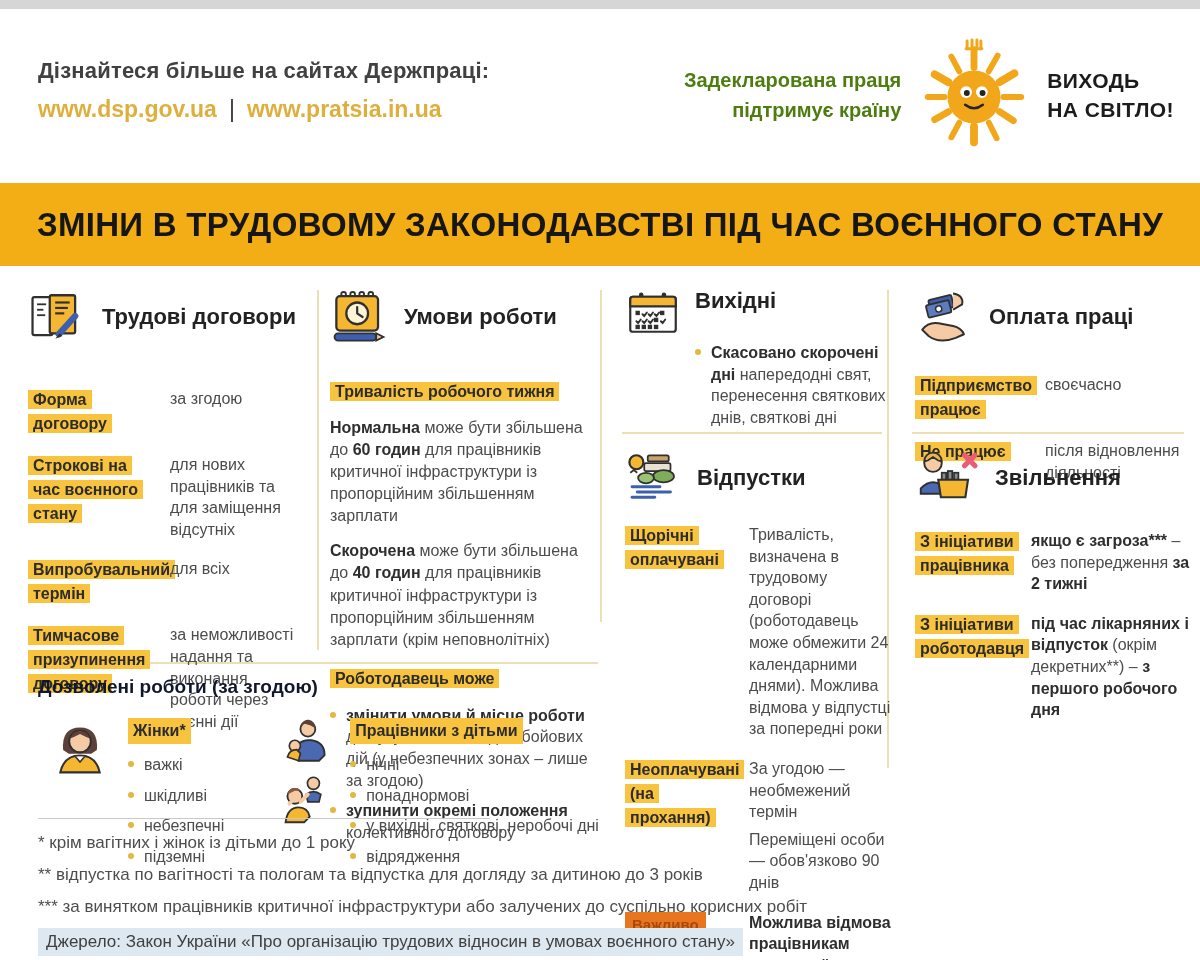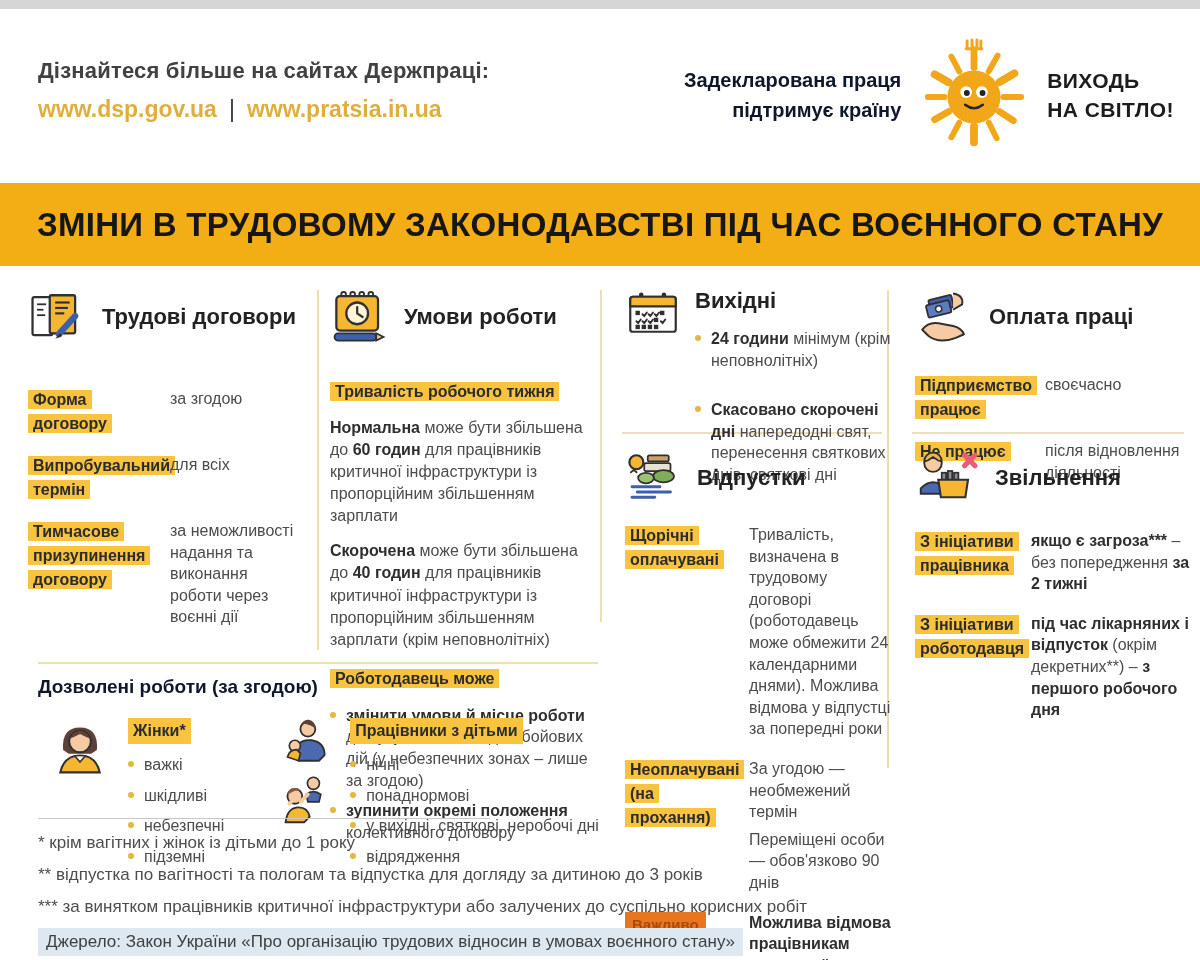--- a/index.html
+++ b/index.html
@@ -7,21 +7,21 @@
   body{position:relative;background:#ffffff;font-family:"Liberation Sans",sans-serif;color:#3c3c3c;overflow:hidden}
 
   .top-strip{position:absolute;left:0;top:0;width:1200px;height:9px;background:#d6d6d6}
 
   
   .header-left{position:absolute;left:38px;top:58px}
   .more-info{font-size:22px;font-weight:600;color:#414141;letter-spacing:.2px}
   .links{margin-top:12px;font-size:23px;font-weight:700;color:#dfaf3e}
   .links .sep{color:#3a3a3a;font-weight:400;margin:0 12px}
   .header-right{position:absolute;right:26px;top:36px;display:flex;align-items:center}
-  .slogan{text-align:right;font-size:20px;font-weight:600;color:#0f172a;line-height:1.5}
+  .slogan{text-align:right;font-size:20px;font-weight:600;color:#4d7c0f;line-height:1.5}
   .sun-wrap{width:118px;height:118px;margin:0 14px;flex:none}
   .logo-text{font-size:21px;font-weight:800;color:#1c1c1c;line-height:1.4;letter-spacing:.4px;white-space:nowrap}
 
   
   .banner{position:absolute;left:0;top:183px;width:1200px;height:83px;background:#f3ae15;display:flex;align-items:center;justify-content:center;padding:0 16px}
   .banner h1{font-size:33px;font-weight:800;color:#161616;text-align:center;letter-spacing:.3px}
 
   
   .hl{background:#f8c440;font-weight:700;color:#2c2c2c;padding:1px 5px;line-height:1.5;
       box-decoration-break:clone;-webkit-box-decoration-break:clone;font-size:16px}
@@ -150,20 +150,24 @@
       </svg>
     </span>
     <h2 class="sec-title">Трудові договори</h2>
   </div>
   <div style="margin-top:42px">
     <div class="trow">
       <div><span class="hl">Форма договору</span></div>
       <div class="desc">за згодою</div>
     </div>
     <div class="trow">
+      <div><span class="hl">Строкові на час воєнного стану</span></div>
+      <div class="desc">для нових працівників та для заміщення відсутніх</div>
+    </div>
+    <div class="trow">
       <div><span class="hl">Випробувальний термін</span></div>
       <div class="desc">для всіх</div>
     </div>
     <div class="trow">
       <div><span class="hl">Тимчасове призупинення договору</span></div>
       <div class="desc">за неможливості надання та виконання роботи через воєнні дії</div>
     </div>
   </div>
 </section>
 
@@ -246,27 +250,20 @@
           <path d="M13 38 l2 2 3 -4"></path>
             <path d="M20 38 l2 2 3 -4"></path>
             <path d="M27 38 l2 2 3 -4"></path>
           <path d="M41 38 l2 2 3 -4"></path>
         </g>
       </svg>
     </span>
     <div>
       <h2 class="sec-title">Вихідні</h2>
       <div style="margin-top:14px;width:200px">
-        <div class="bullet">
-          <span class="dot"></span>
-          <div class="desc">
-            <span class="b">24 години</span>
-            <span>мінімум (крім неповнолітніх)</span>
-          </div>
-        </div>
         <div class="bullet" style="margin-top:28px">
           <span class="dot"></span>
           <div class="desc">
             <span class="b">Скасовано скорочені дні</span>
             <span>напередодні свят, перенесення святкових днів, святкові дні</span>
           </div>
         </div>
       </div>
     </div>
   </div>

